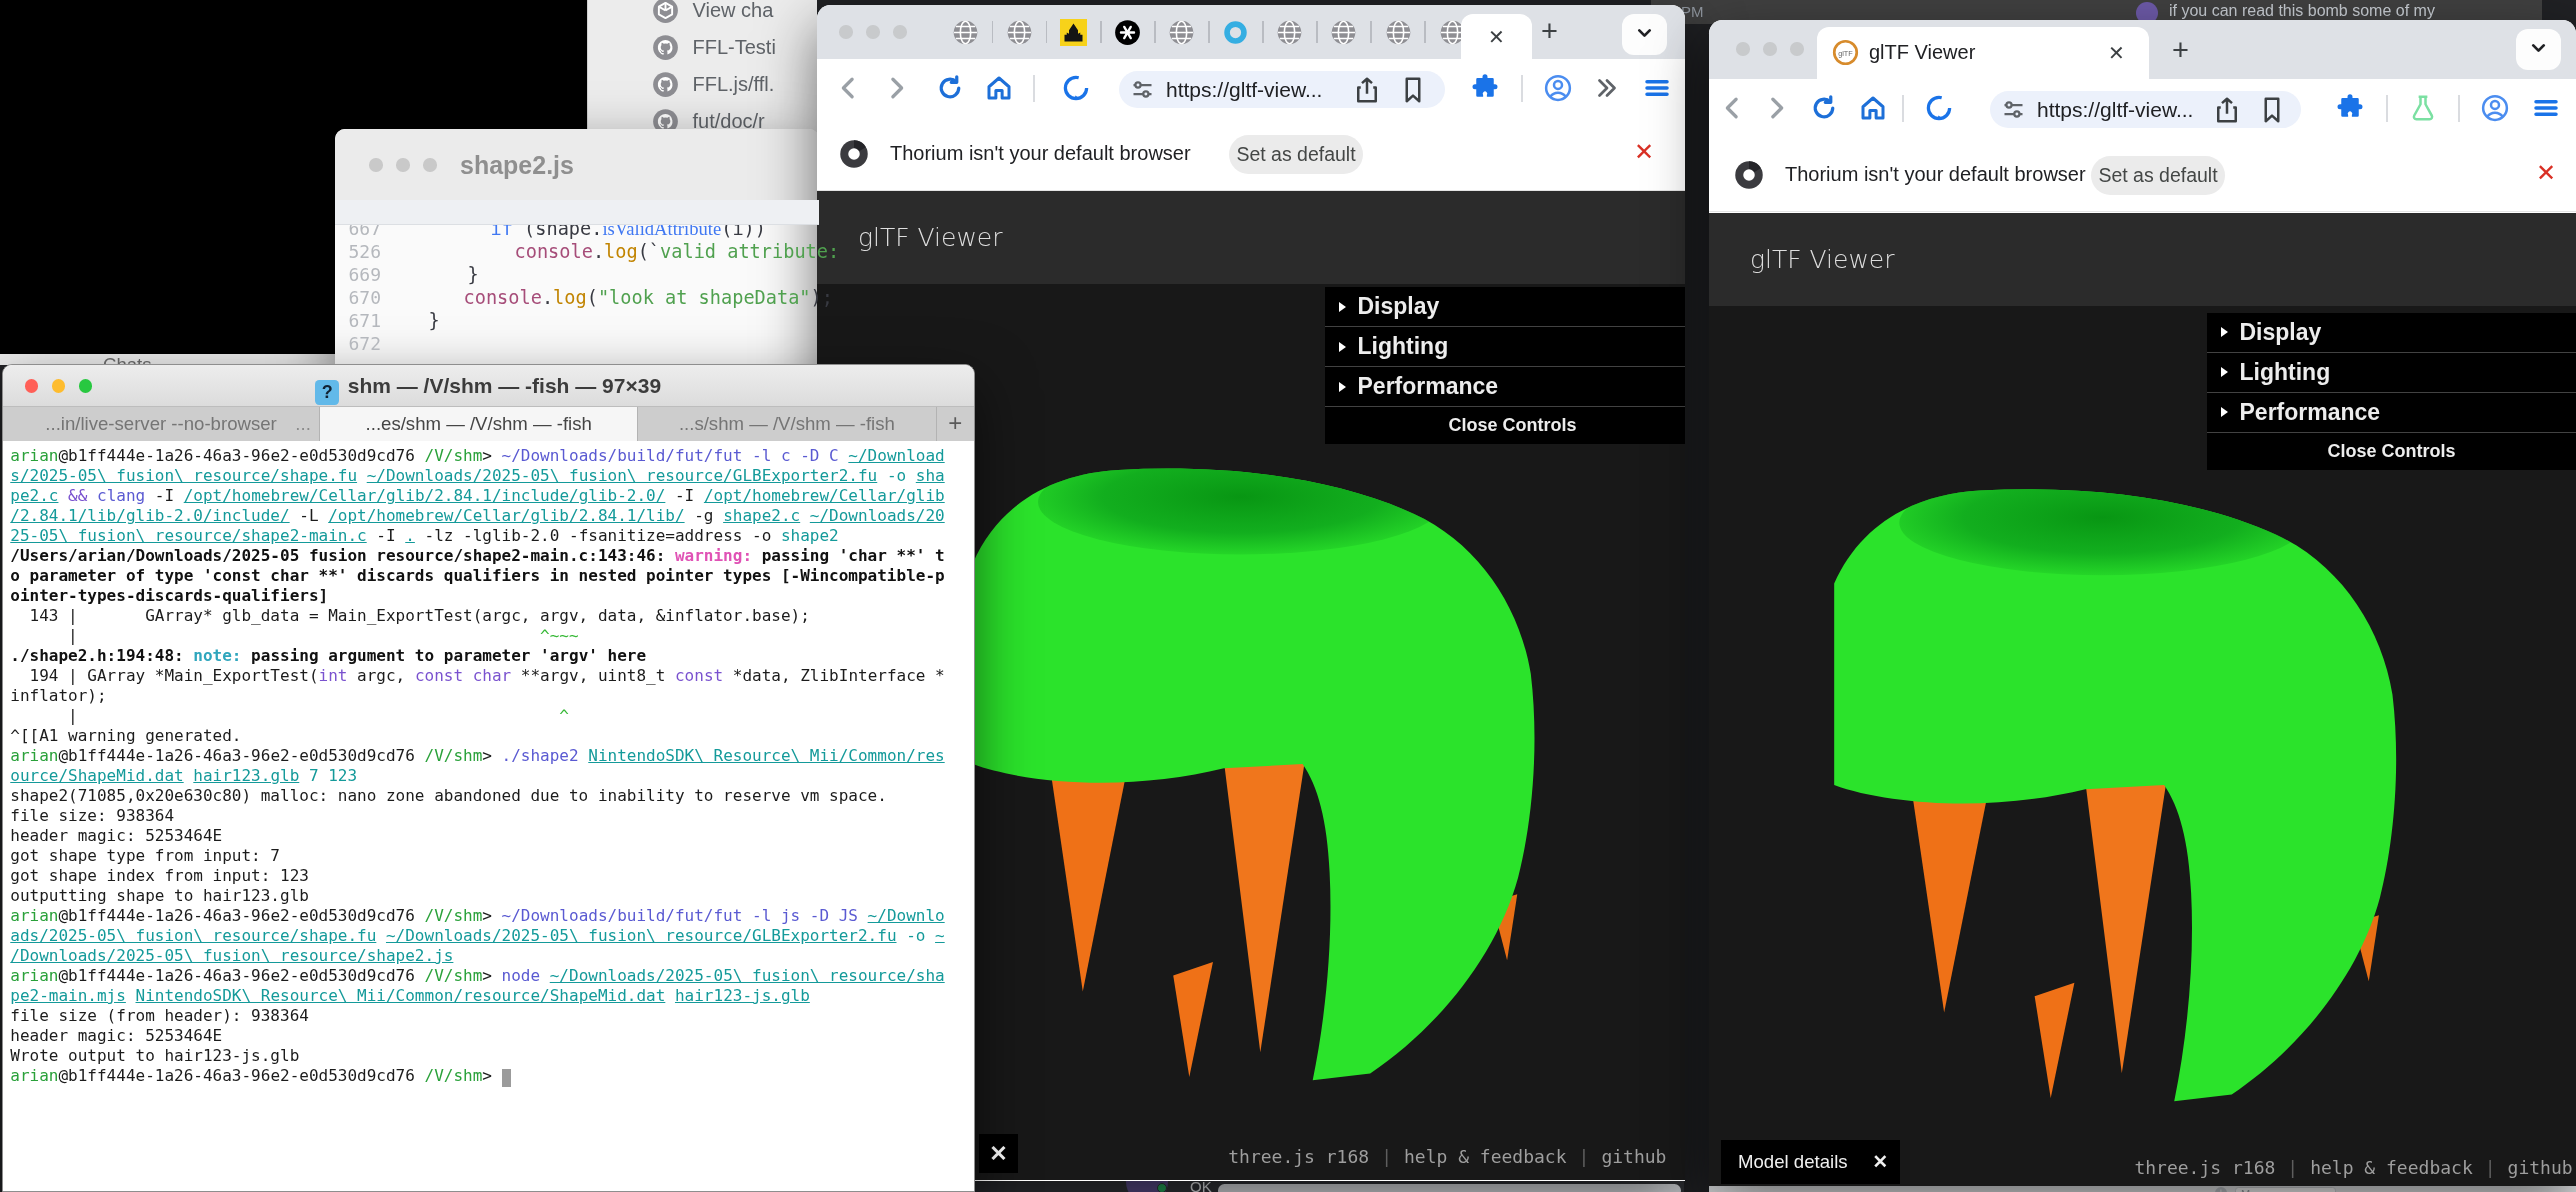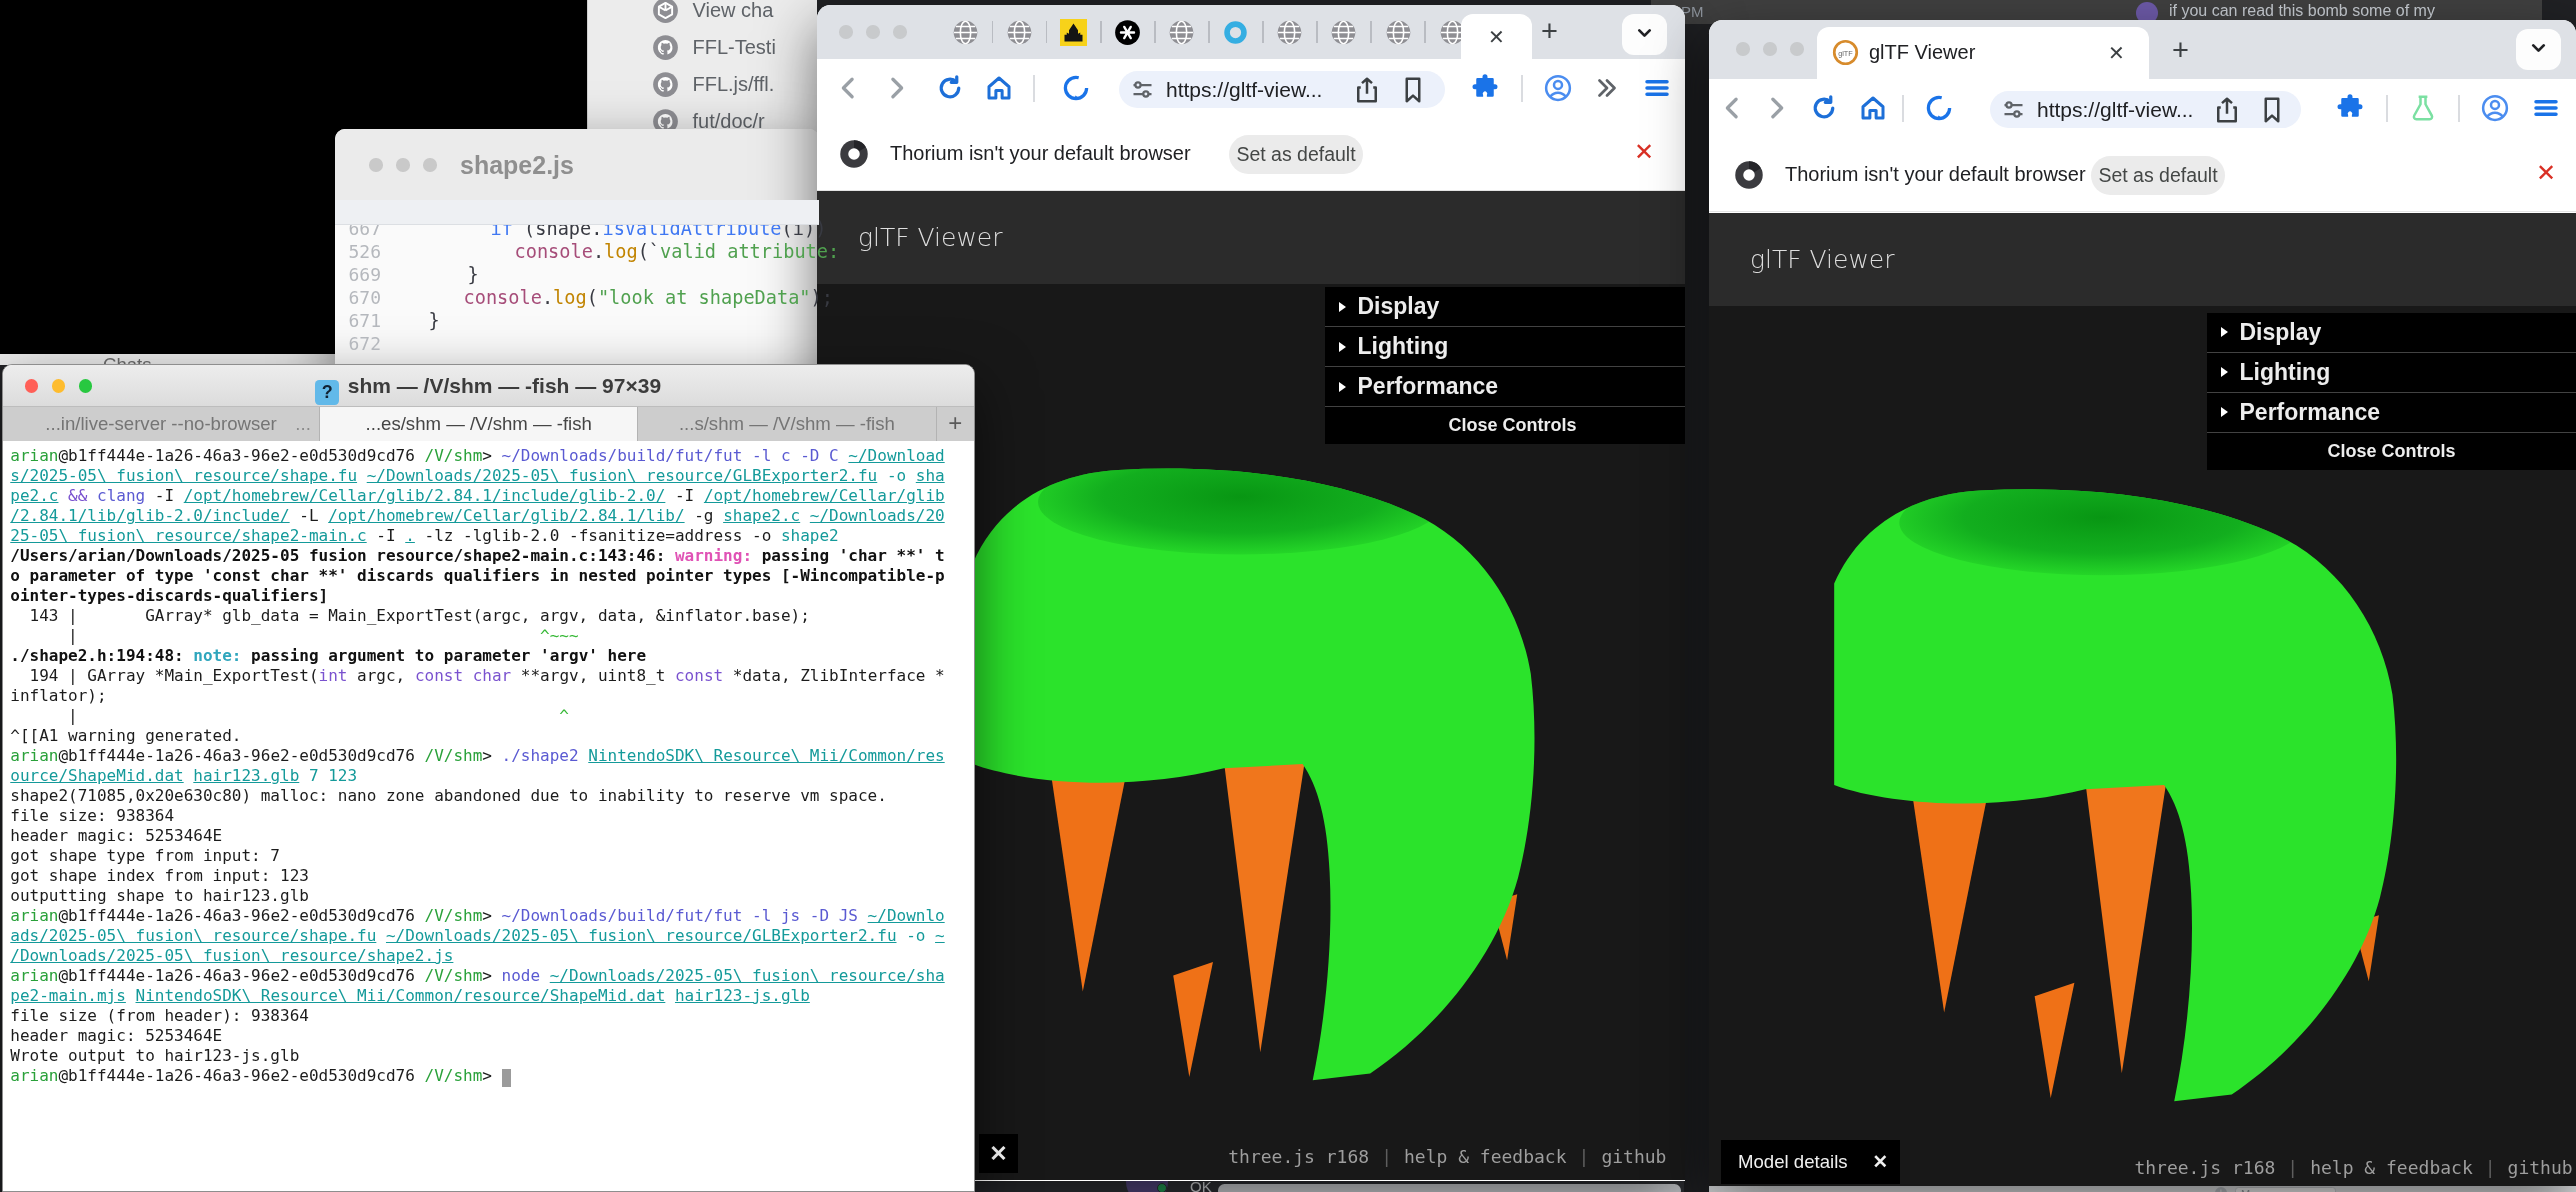--- a/index.html
+++ b/index.html
@@ -39,21 +39,21 @@
   #editor { left:335px; top:129px; width:484px; height:235px; background:#fafafa; border-radius:10px 10px 0 0; }
   #editor .titlebar { position:absolute; left:0; top:0; width:100%; height:80px; background:#ebebeb; border-bottom:0.8px solid #d4d4d4; border-radius:10px 10px 0 0; }
   .tl { position:absolute; top:29px; width:13.5px; height:13.5px; border-radius:50%; }
   #editor .tl { background:#c9c9c9; }
   #editor .etitle { position:absolute; left:125px; top:22px; font-size:25px; font-weight:bold; color:#8f8f8f; }
   #editor .etoolbar { position:absolute; left:0; top:71px; width:100%; height:25px; background:#eef0f3; border-bottom:0.8px solid #dcdfe3; z-index:3; }
   #editor-rows { position:absolute; left:0; top:88px; width:100%; z-index:1; }
   .erow { height:23px; line-height:23px; font-family:"DejaVu Sans Mono", monospace; font-size:18.6px; white-space:pre; display:flex; }
   .enum { width:46px; text-align:right; color:#b5b8bd; flex:none; font-size:18px; }
   .ecode { margin-left:8.5px; }
-  .es-p { color:#383a42; } .es-k { color:#4078f2; } .es-m { color:#4078f2; }
+  .es-p { color:#383a42; } .es-k { color:#4078f2; } .es-m { color:#4078f2;font-family:Liberation Serif, serif; }
   .es-v { color:#a64d79; } .es-f { color:#c18401; } .es-s { color:#50a14f; }
 
   
   #terminal { left:1.7px; top:364px; width:973px; height:828px; background:#ffffff; border-radius:10px 10px 0 0; border:0.8px solid #8e8e8e; }
   #terminal .titlebar { position:absolute; left:0; top:0; width:100%; height:42px; background:linear-gradient(#ededed,#dcdcdc); border-bottom:0.8px solid #bdbdbd; border-radius:9.3px 9.3px 0 0; }
   #terminal .tl { top:14.4px; }
   .tl.red { background:#ff5f57; } .tl.yellow { background:#febc2e; } .tl.green { background:#28c840; }
   #term-title { position:absolute; left:0; right:0; top:8.5px; text-align:center; font-size:21px; font-weight:bold; color:#3c3c3c; }
   #term-doc-icon { display:inline-block; width:24px; height:25px; background:#62b9e9; border-radius:4.2px; color:#123; font-size:18px; line-height:25px; vertical-align:-5px; margin-right:8.5px; text-align:center; font-weight:bold; }
   #term-tabbar { position:absolute; left:0; top:42px; width:100%; height:34px; background:#c9c9c9; display:flex; }

